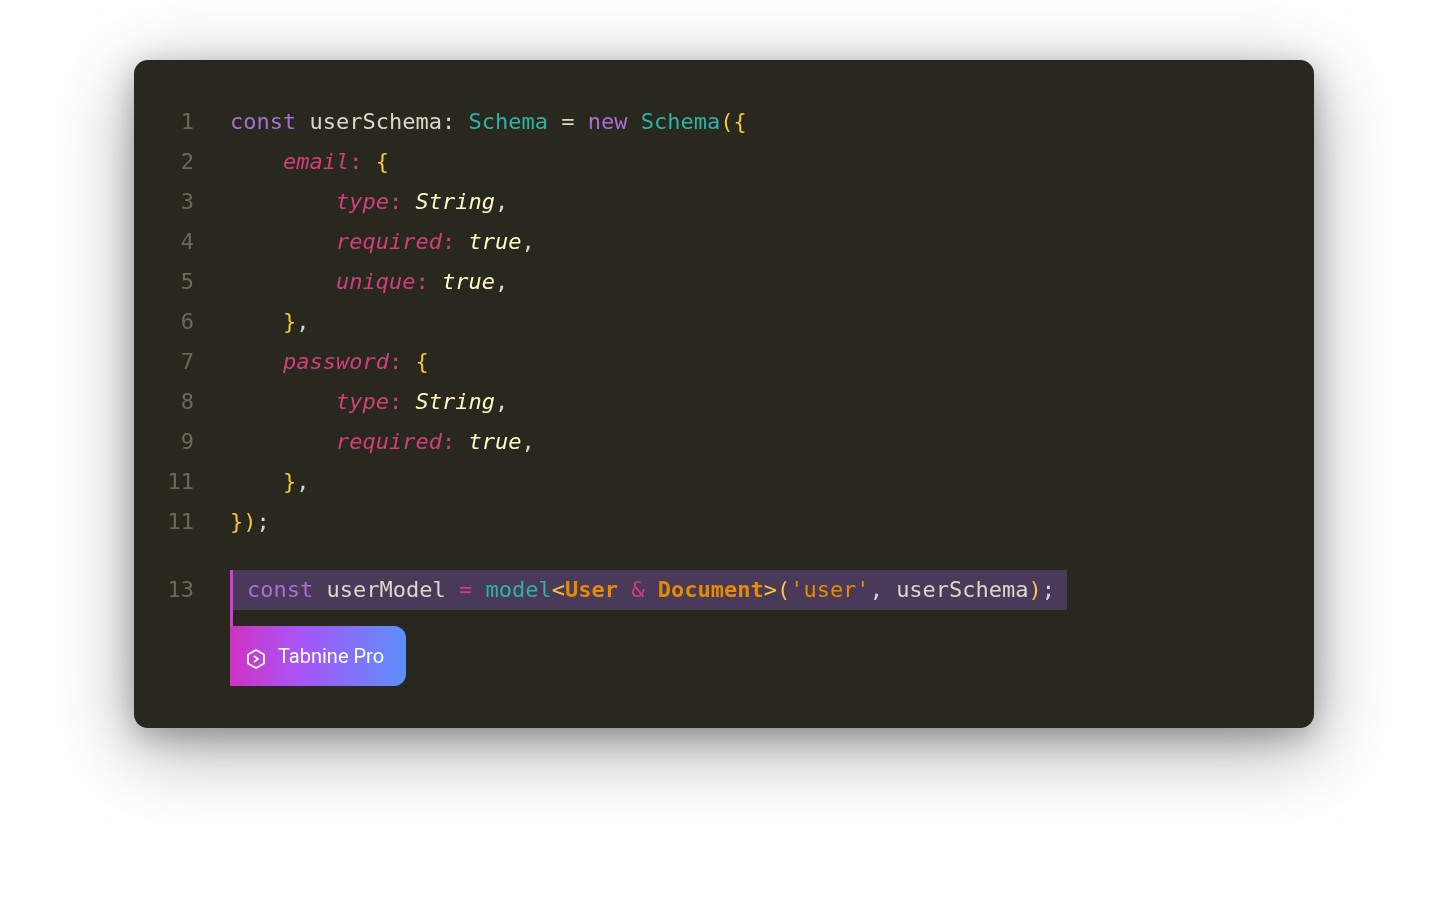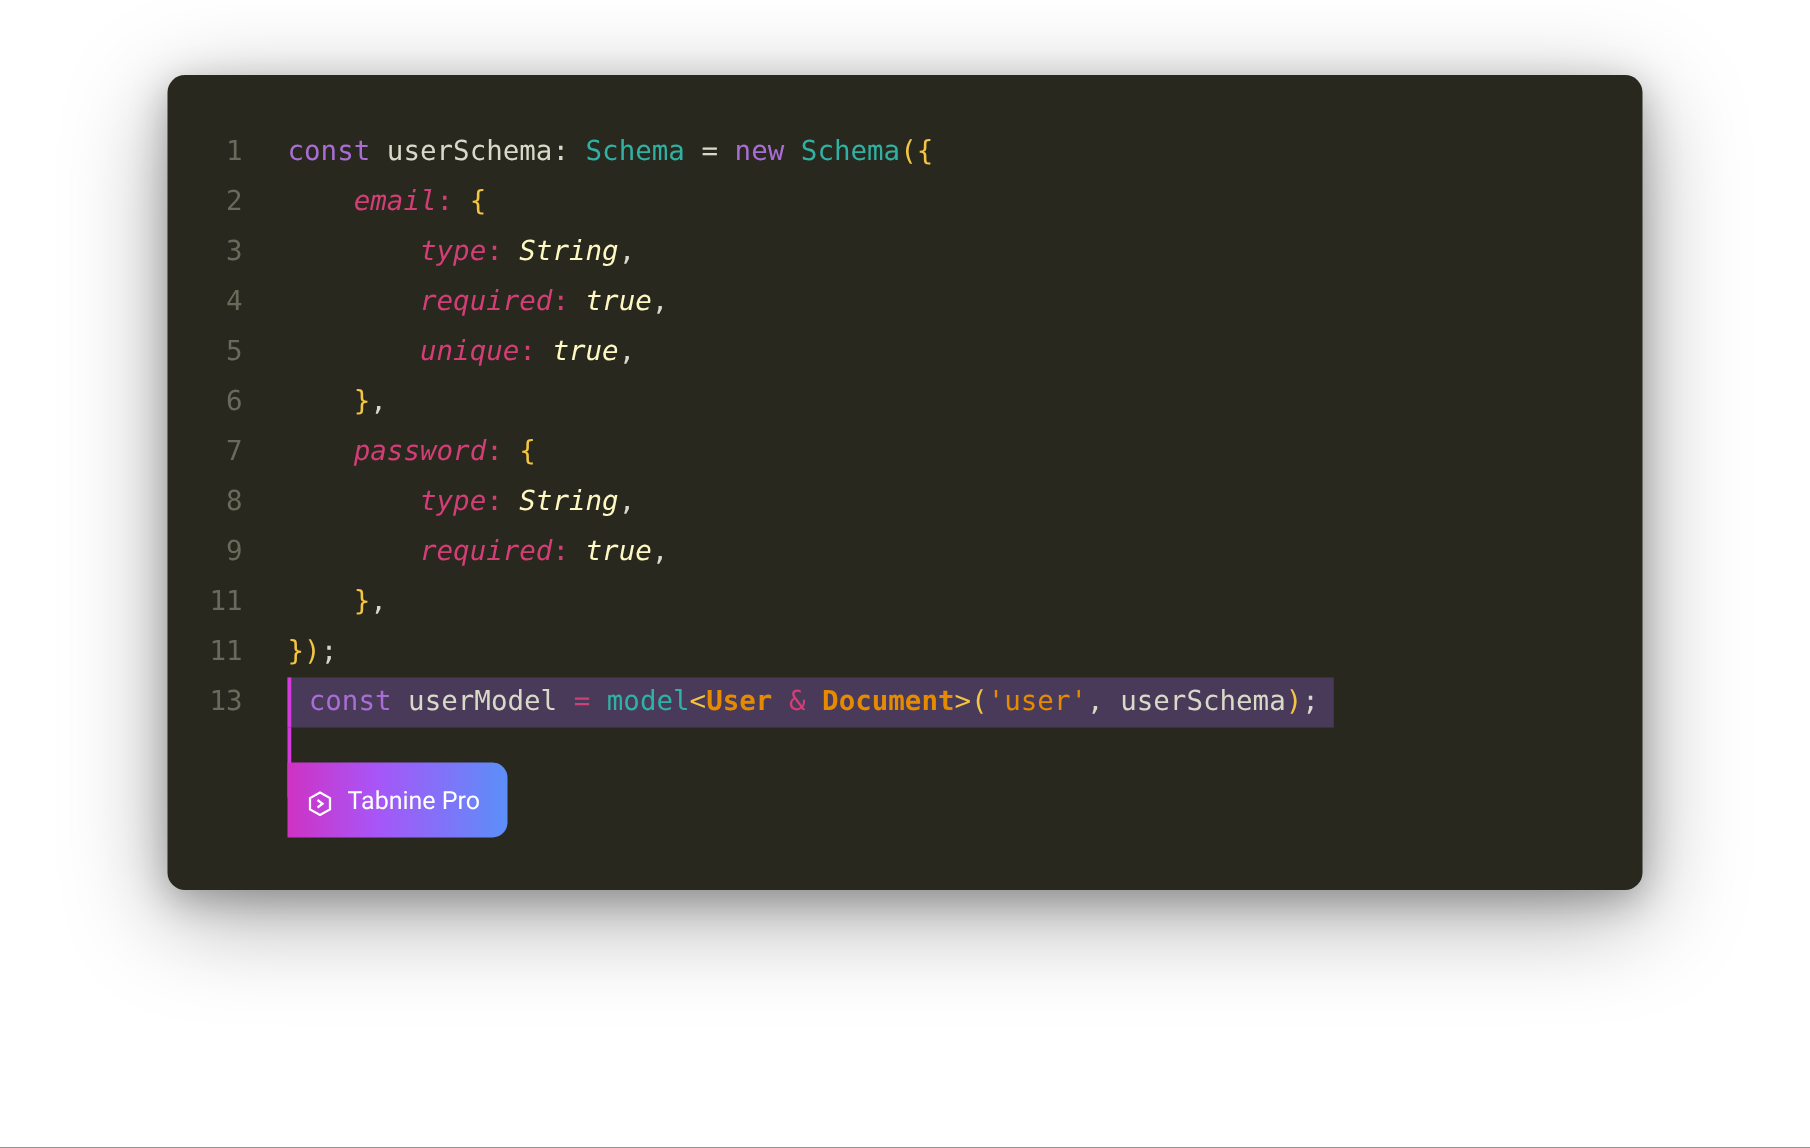--- a/index.html
+++ b/index.html
@@ -51,20 +51,21 @@
     .tok-brace   { color: #f4c542; }
     .tok-prop    { color: #d33e77; font-style: italic; }
     .tok-string  { color: #fef9c3; font-style: italic; }
     .tok-colon   { color: #d33e77; }
     .tok-comma   { color: #d9d9c9; }
 
     .suggestion-line {
       display: flex;
       align-items: center;
       position: relative;
+      margin-top: 28px;
     }
     .suggestion-box {
       background: #4a3a5a;
       padding: 2px 12px 2px 14px;
       border-left: 3px solid #d53adf;
       margin-left: 0;
       white-space: pre;
       height: 40px;
       display: flex;
       align-items: center;
@@ -82,21 +83,21 @@
       align-items: center;
       gap: 10px;
       background: linear-gradient(90deg, #cf32c3 0%, #a855f7 40%, #5b8ff9 100%);
       color: #ffffff;
       font-family: -apple-system, BlinkMacSystemFont, 'Segoe UI', Roboto, sans-serif;
       font-size: 20px;
       padding: 10px 22px 10px 14px;
       border-radius: 0 12px 12px 0;
       position: relative;
       margin-left: 76px;
-      margin-top: 28px;
+      margin-top: 16px;
     }
     .tabnine-icon {
       width: 24px;
       height: 24px;
       display: inline-block;
     }
     .s-keyword { color: #a96dd4; }
     .s-var     { color: #d9d9c9; }
     .s-op      { color: #d33e77; }
     .s-func    { color: #2fb1a3; }

